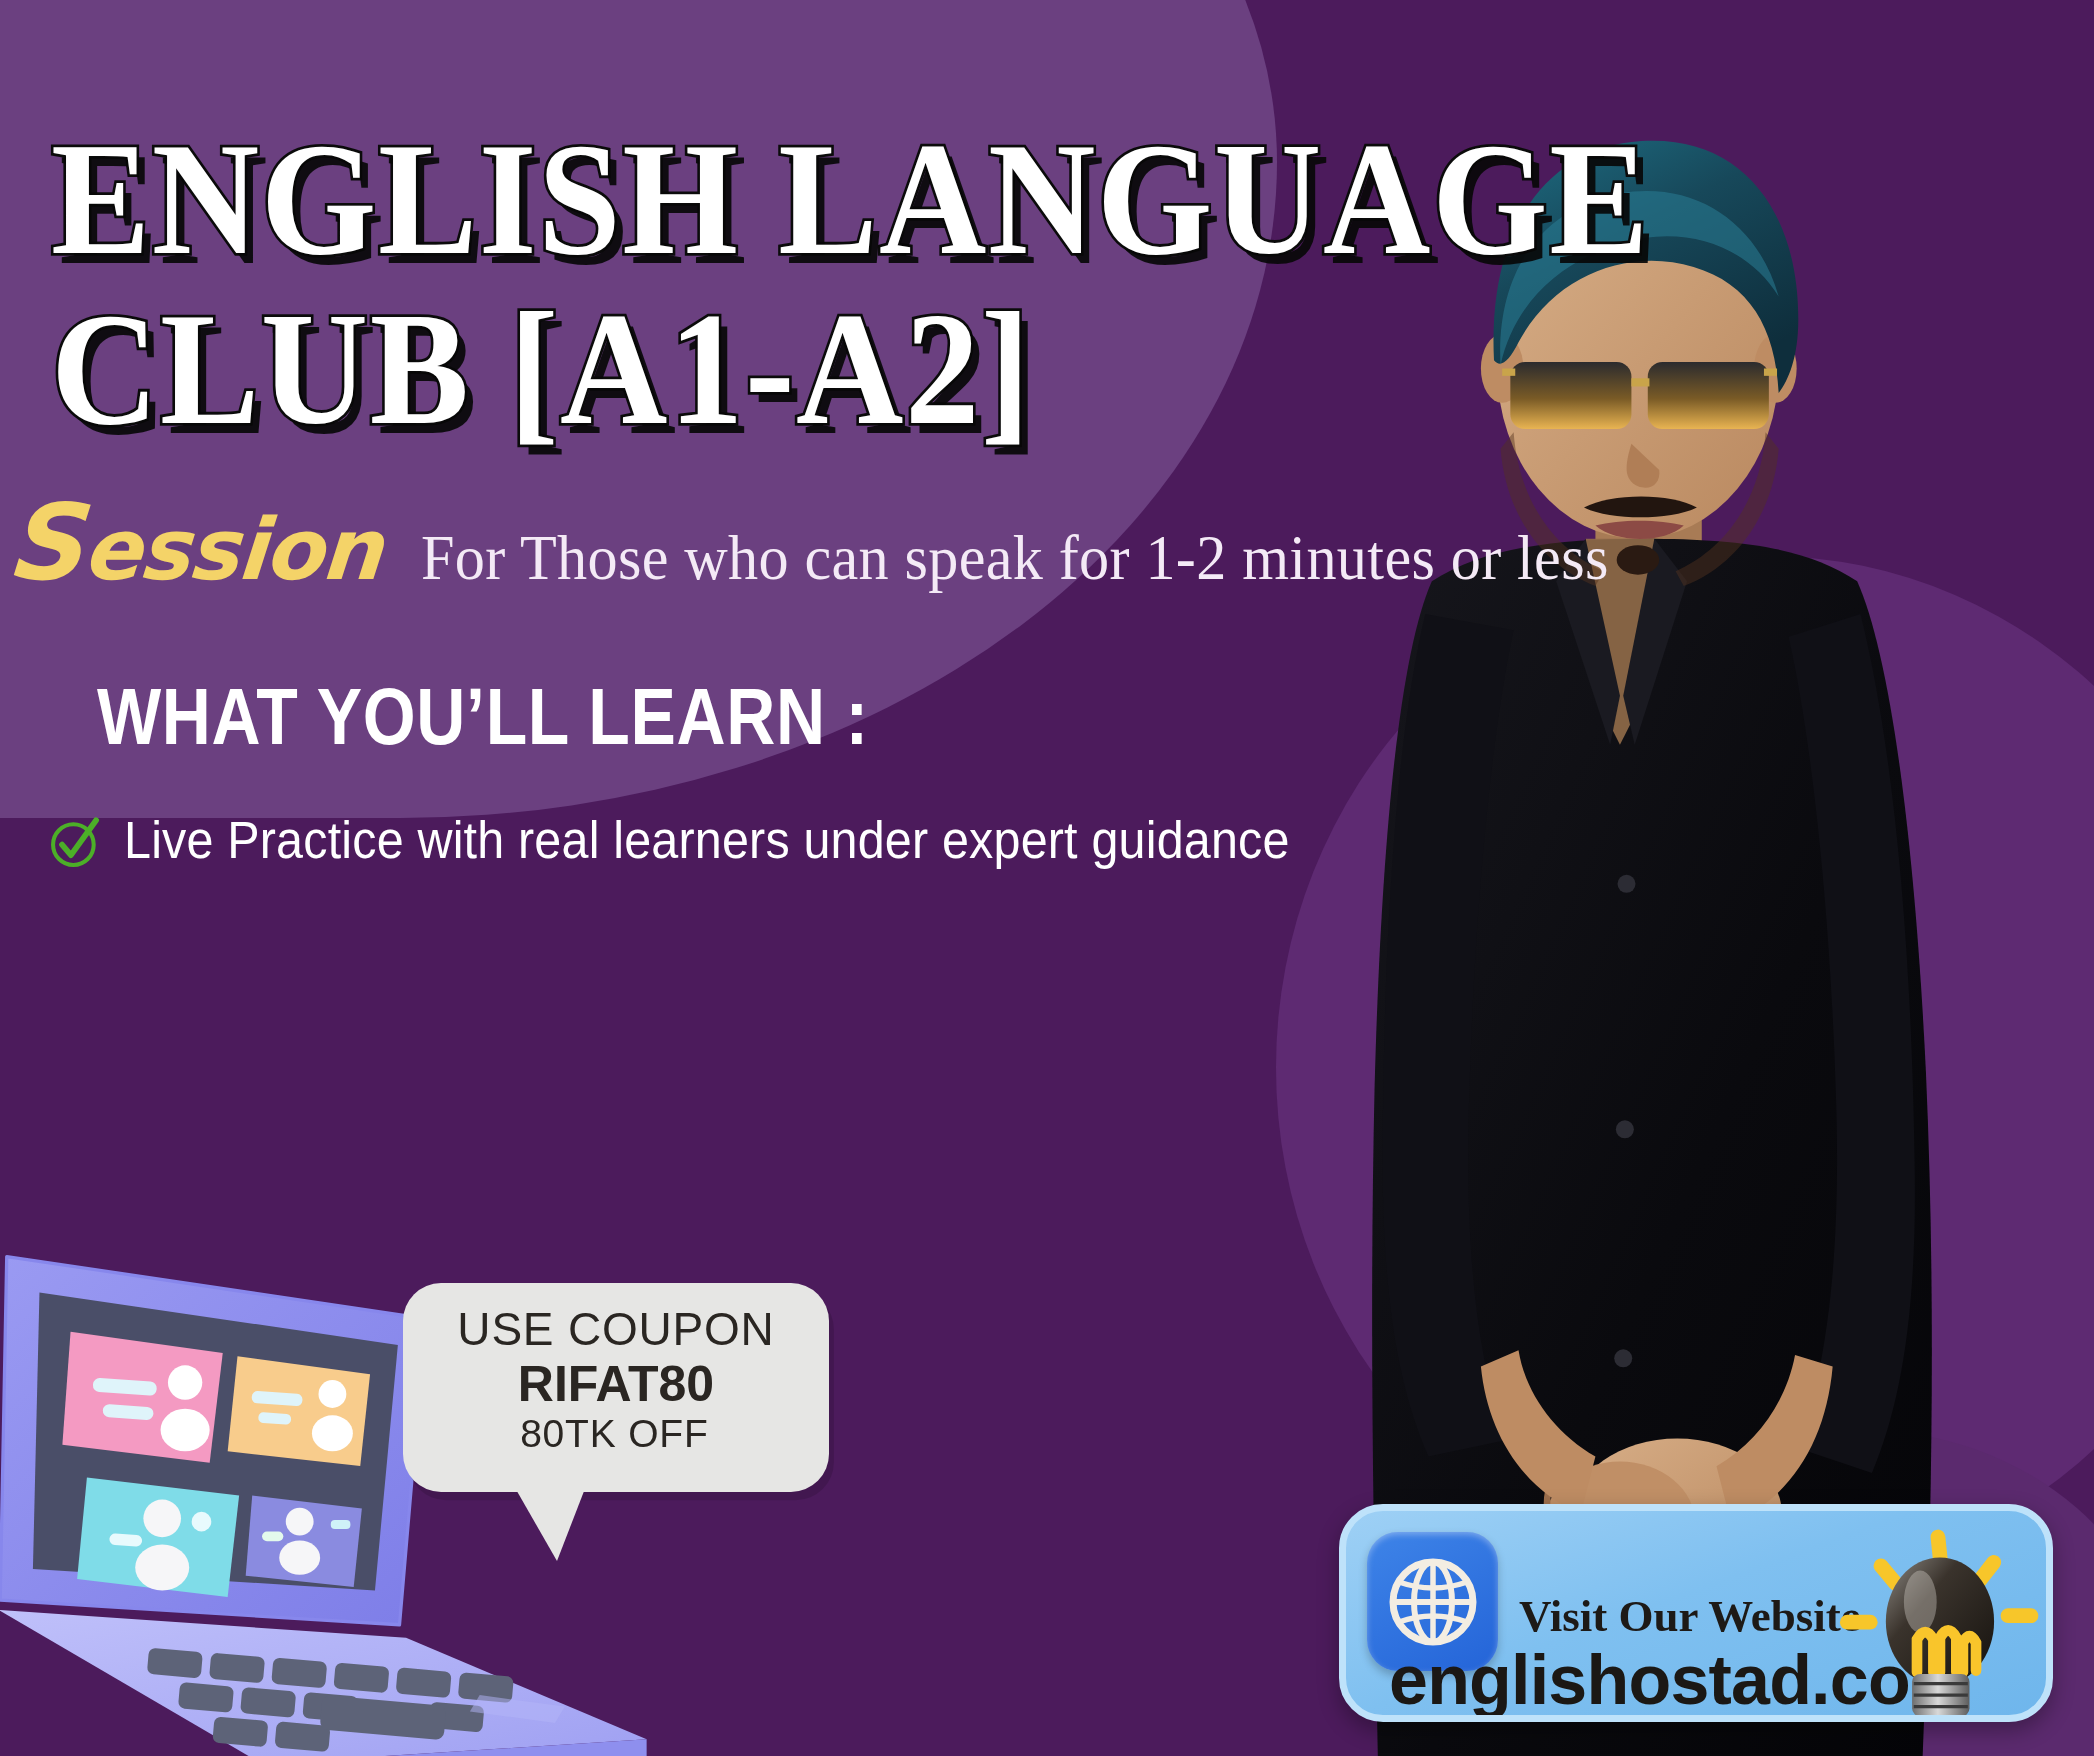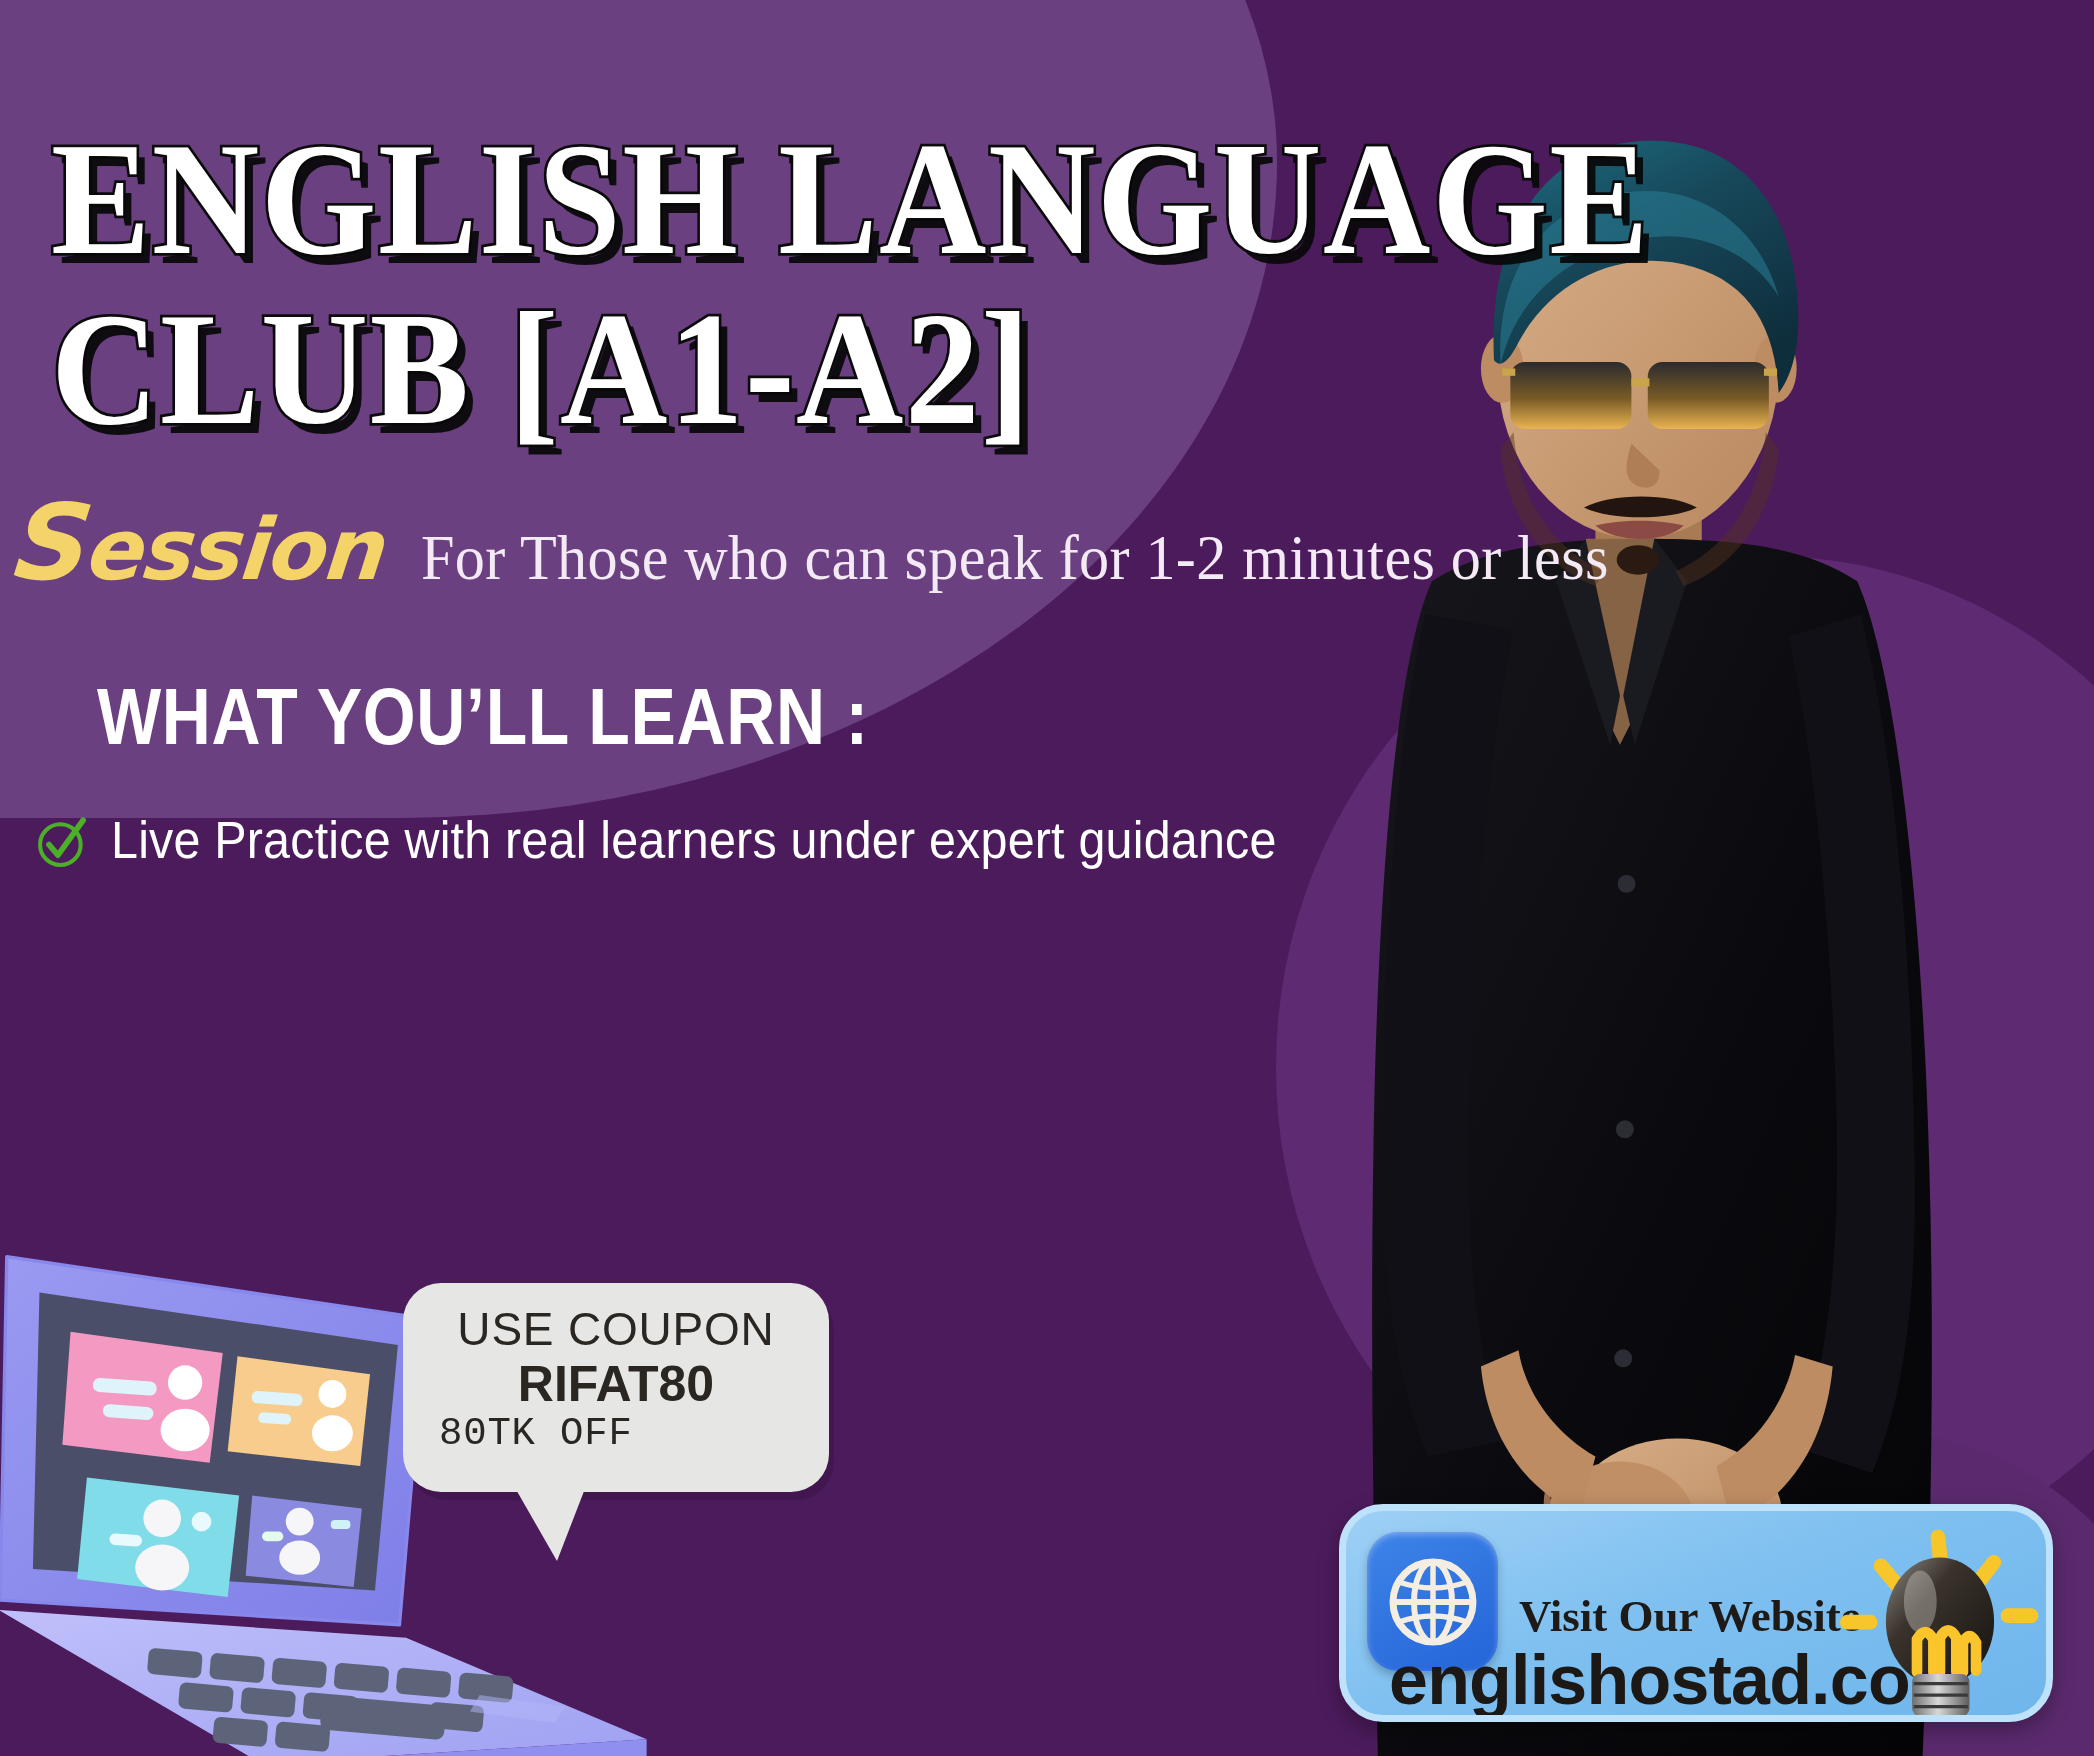--- a/index.html
+++ b/index.html
@@ -98,21 +98,21 @@
     font-weight: bold;
     color: #FFFFFF;
     letter-spacing: 0.8px;
     transform: scaleX(0.86);
     transform-origin: left top;
     white-space: nowrap;
   }
 
   .bullets {
     position: absolute;
-    left: 36px; top: 810px;
+    left: 49px; top: 810px;
     width: 1440px;
   }
   .bullet {
     display: flex;
     align-items: flex-start;
     margin-bottom: 43px;
   }
   .check-icon {
     flex: 0 0 auto;
     width: 52px; height: 52px;
@@ -162,23 +162,22 @@
   }
   .coupon-code {
     font-size: 50px; font-weight: bold; color: #2A2622;
     letter-spacing: 0px;
     text-align: center;
     line-height: 1.12;
   }
   .coupon-off {
     font-size: 39px; color: #2A2622;
     letter-spacing: 0.8px;
-    text-align: left;
+    text-align: center;
     padding-right: 3.3px;
-    font-family: Liberation Mono, monospace;
   }
 
   
   .person { position:absolute; left:1350px; top:123px; width:769px; height:1633px; }
 
   
   .web-badge {
     position: absolute;
     left: 1339px; top: 1504px;
     width: 714px; height: 218px;

